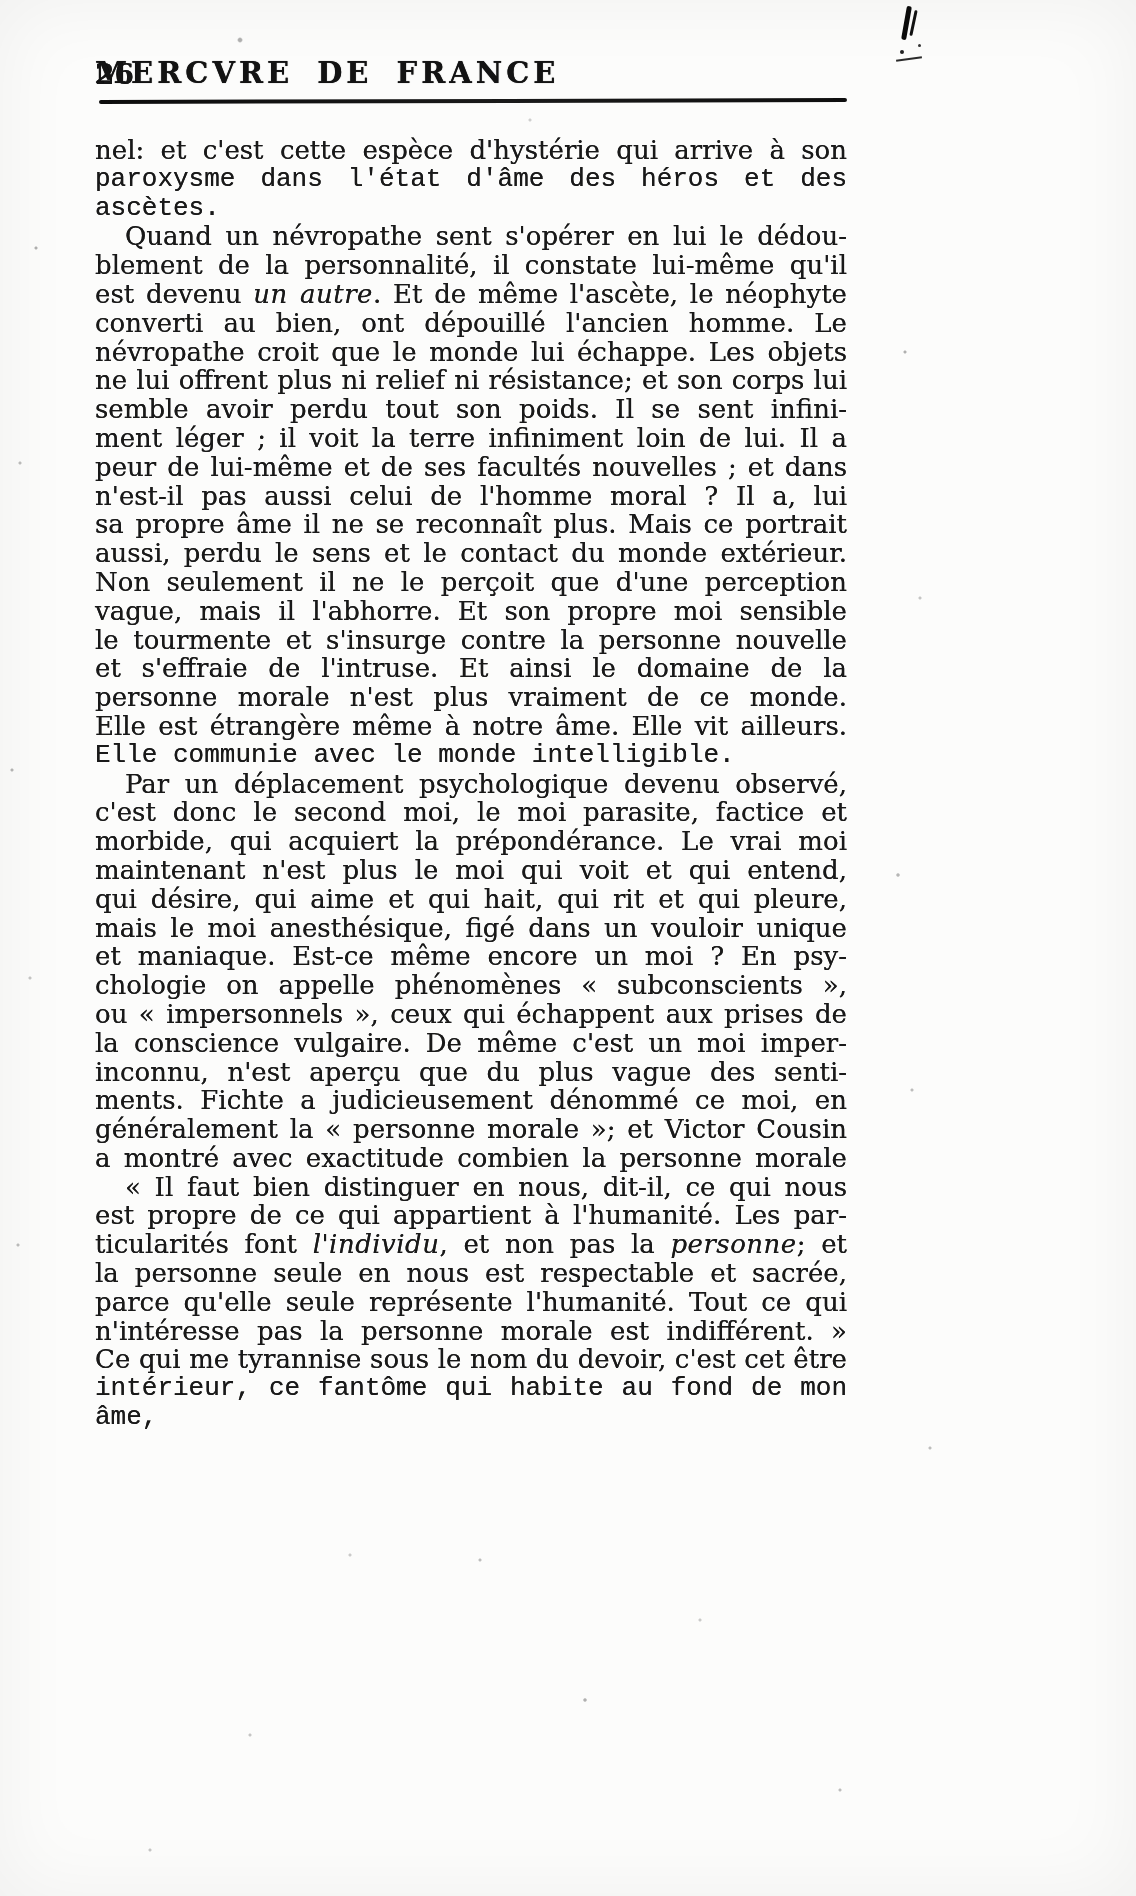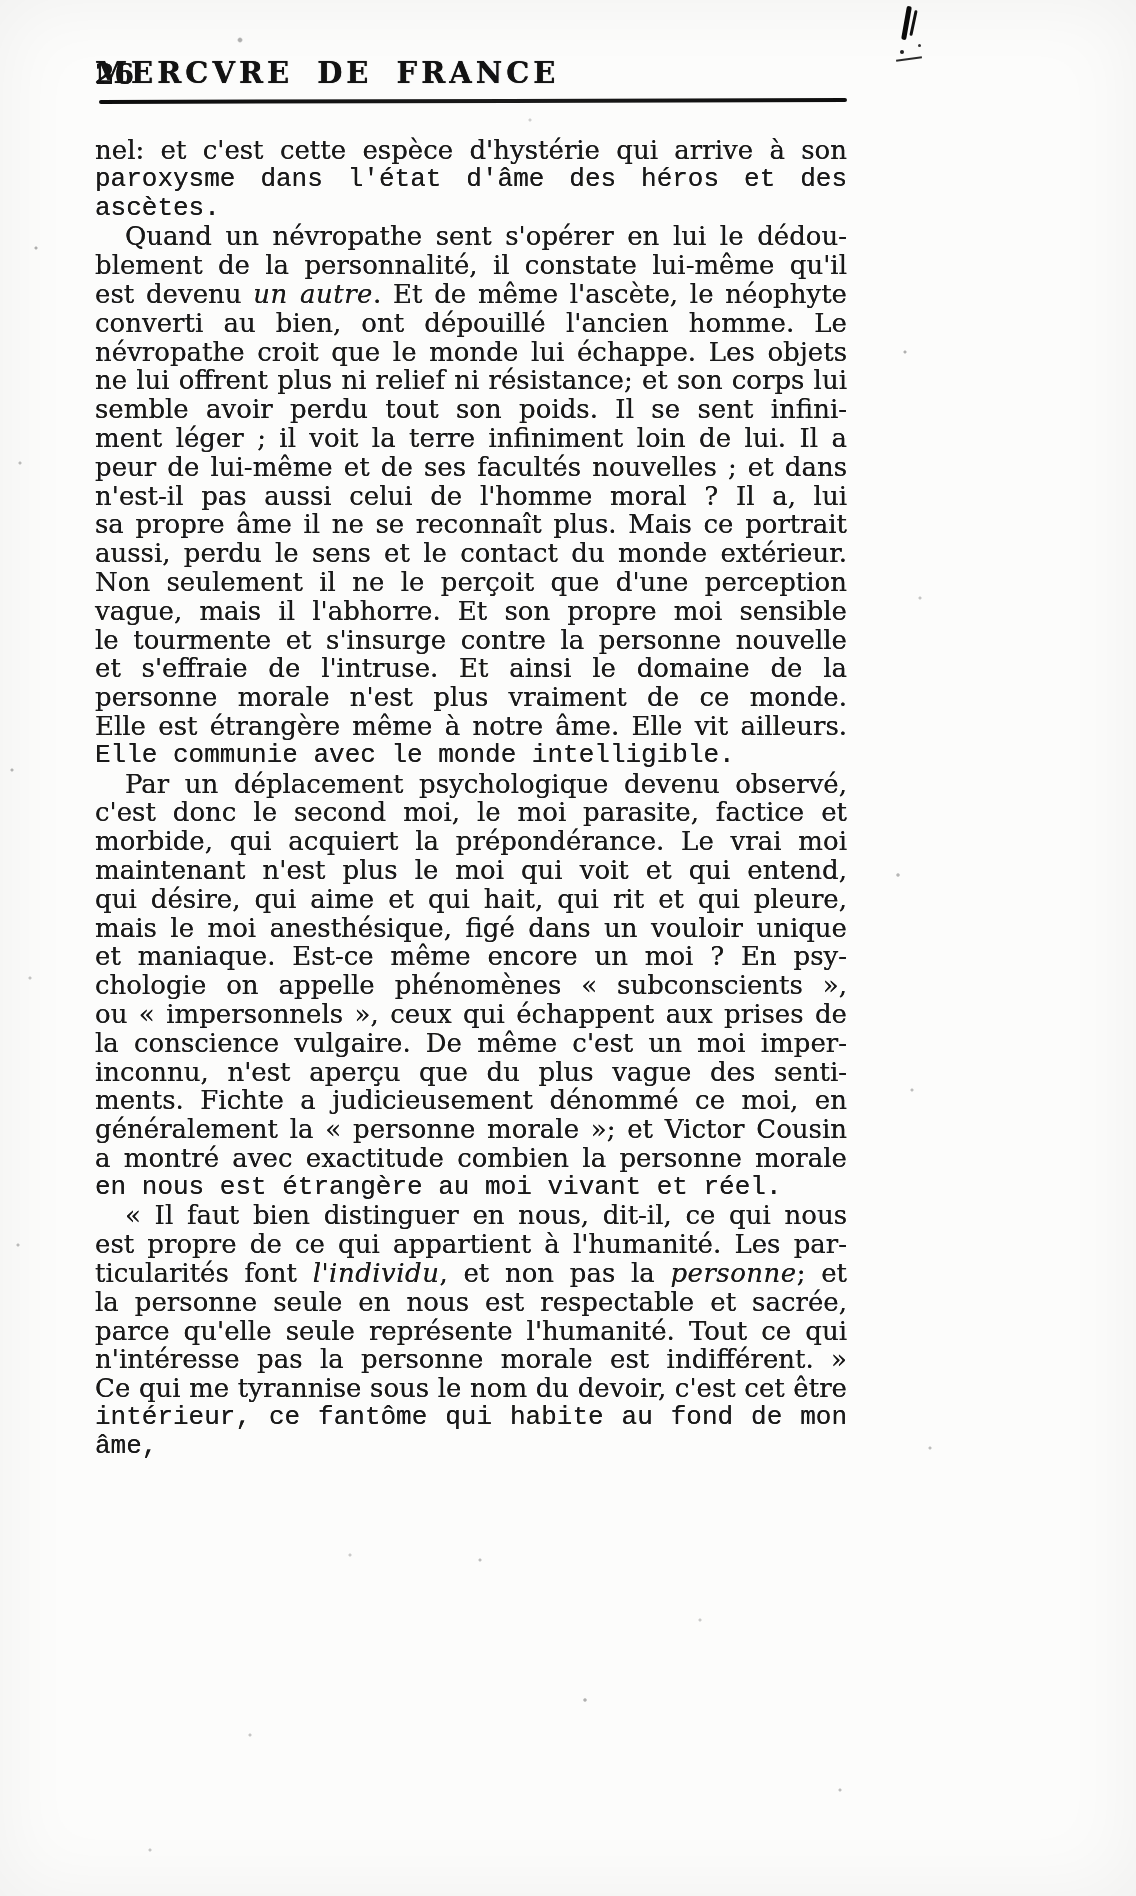--- a/index.html
+++ b/index.html
@@ -107,21 +107,20 @@
         <div class="line"><span>qui désire, qui aime et qui hait, qui rit et qui pleure,</span></div>
         <div class="line"><span>mais le moi anesthésique, figé dans un vouloir unique</span></div>
         <div class="line"><span>et maniaque. Est-ce même encore un moi ? En psy-</span></div>
         <div class="line"><span>chologie on appelle phénomènes « subconscients »,</span></div>
         <div class="line"><span>ou « impersonnels », ceux qui échappent aux prises de</span></div>
         <div class="line"><span>la conscience vulgaire. De même c'est un moi imper-</span></div>
         <div class="line"><span>inconnu, n'est aperçu que du plus vague des senti-</span></div>
         <div class="line"><span>ments. Fichte a judicieusement dénommé ce moi, en</span></div>
         <div class="line"><span>généralement la « personne morale »; et Victor Cousin</span></div>
         <div class="line"><span>a montré avec exactitude combien la personne morale</span></div>
-        <div class="line last"><span>en nous est étrangère au moi vivant et réel.</span></div>
       </div>
       <div class="para">
         <div class="line first-indent"><span>« Il faut bien distinguer en nous, dit-il, ce qui nous</span></div>
         <div class="line"><span>est propre de ce qui appartient à l'humanité. Les par-</span></div>
         <div class="line"><span>ticularités font </span><i>l'individu</i><span>, et non pas la </span><i>personne</i><span>; et</span></div>
         <div class="line"><span>la personne seule en nous est respectable et sacrée,</span></div>
         <div class="line"><span>parce qu'elle seule représente l'humanité. Tout ce qui</span></div>
         <div class="line"><span>n'intéresse pas la personne morale est indifférent. »</span></div>
         <div class="line"><span>Ce qui me tyrannise sous le nom du devoir, c'est cet être</span></div>
         <div class="line last"><span>intérieur, ce fantôme qui habite au fond de mon âme,</span></div>

